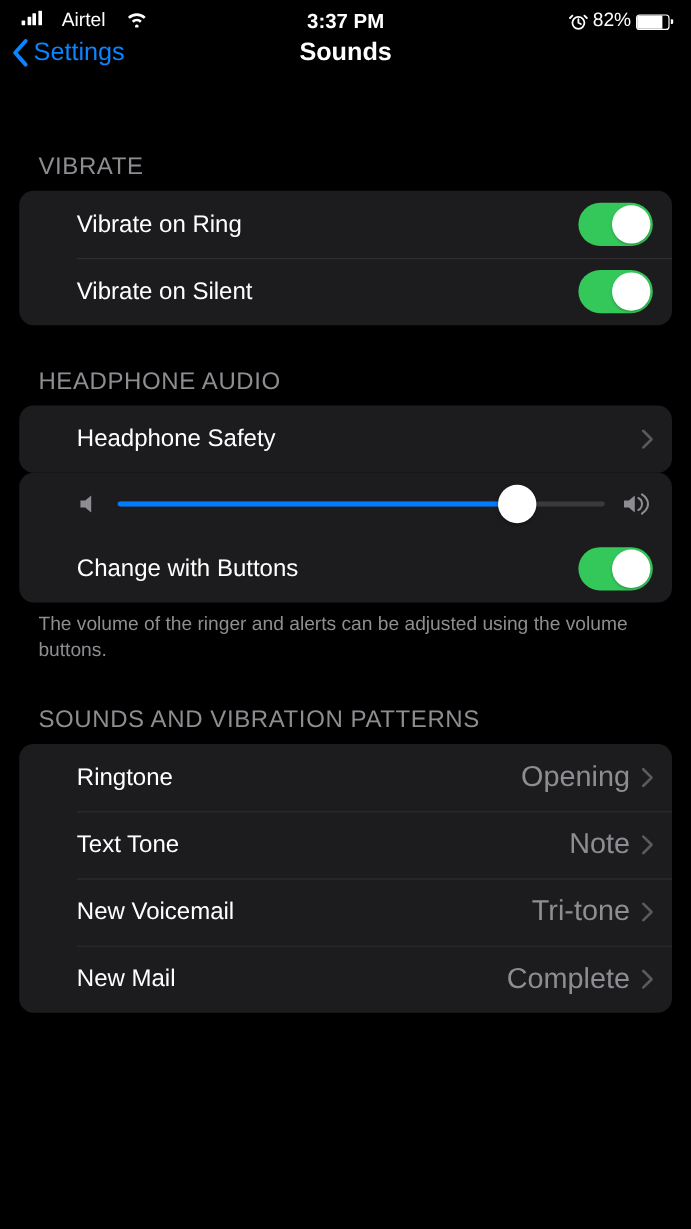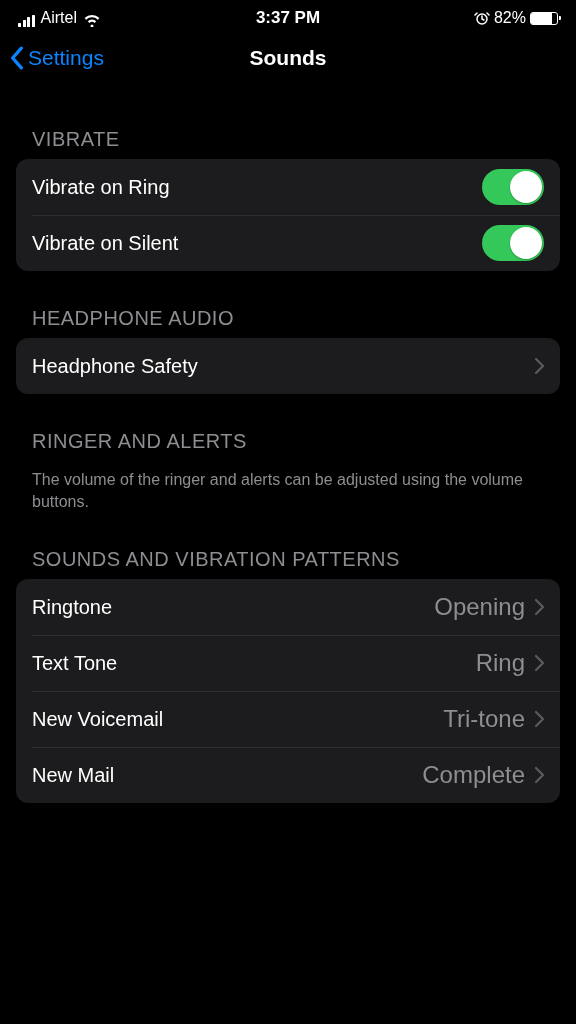--- a/index.html
+++ b/index.html
@@ -14,54 +14,55 @@
     }
 
     
     .status-bar {
       display: flex;
       justify-content: space-between;
       align-items: center;
       padding: 6px 18px 2px 18px;
       height: 32px;
     }
-    .status-left { display: flex; align-items: flex-end; gap: 6px; }
+    .status-left { display: flex; align-items: flex-start; gap: 17px; }
     .status-right { display: flex; align-items: center; gap: 4px; }
     .signal-bars { display: flex; align-items: flex-end; gap: 1.5px; height: 12px; }
     .signal-bars span { width: 3px; background: #fff; border-radius: 0.5px; }
     .signal-bars span:nth-child(1){height:4px} .signal-bars span:nth-child(2){height:7px} .signal-bars span:nth-child(3){height:10px} .signal-bars span:nth-child(4){height:12px}
     .carrier { font-size: 16px; font-weight: 500; }
     .wifi-icon { width: 18px; height: 14px; }
     .clock { font-size: 17px; font-weight: 600; position: absolute; left: 50%; transform: translateX(-50%); text-align: center; }
     .battpct { font-size: 16px; font-weight: 500; }
     .battery { width: 28px; height: 13px; border: 1.5px solid #fff; border-radius: 3px; position: relative; }
     .battery::after { content:''; position:absolute; right:-4px; top:3.5px; width:2px; height:4px; background:#fff; border-radius:0 1px 1px 0; }
     .battery-fill { height:100%; width:82%; background:#fff; border-radius:1.5px 0 0 1.5px; }
 
     
-    .nav-bar { display: flex; align-items: center; height: 52px; position: relative; padding: 0 10px; }
+    .nav-bar { display: flex; align-items: flex-start; height: 52px; position: relative; padding: 0 10px; }
     .back-btn { display: flex; align-items: center; color: #0b84ff; font-size: 21px; cursor: pointer; }
     .back-chevron { width: 14px; height: 24px; margin-right: 4px; }
     .nav-title { position: absolute; left: 50%; transform: translateX(-50%); font-size: 21px; font-weight: 600; color: #fff; }
 
     .content { padding: 0 16px; }
 
     .section-header {
       color: #8d8d92;
       font-size: 20px;
       letter-spacing: 0.5px;
       text-transform: uppercase;
       padding: 36px 16px 8px 16px;
     }
     .section-header.first { padding-top: 44px; }
 
     .group {
       background: #1c1c1e;
       border-radius: 12px;
       overflow: hidden;
+      padding-left: 32px;
     }
 
     .row {
       display: flex;
       align-items: center;
       justify-content: space-between;
       min-height: 56px;
       padding: 0 16px;
       position: relative;
     }
@@ -172,38 +173,58 @@
     <div class="row">
       <span class="row-label">Headphone Safety</span>
       <div class="row-right">
         <svg class="chevron-right" viewBox="0 0 9 16" fill="none">
             <path d="M1 1l7 7-7 7" stroke="#5a5a5e" stroke-width="2.2" stroke-linecap="round" stroke-linejoin="round"></path>
           </svg>
       </div>
     </div>
   </div>
 
-  <div class="section-header">RINGER AND ALERTS</div>
+  <div class="group">
+    <div class="slider-row">
+      <svg class="vol-icon" viewBox="0 0 20 20" fill="#8d8d92">
+          <path d="M3 7h4l5-4v14l-5-4H3z"></path>
+        </svg>
+      <div class="slider">
+        <div class="slider-fill"></div>
+        <div class="slider-thumb"></div>
+      </div>
+      <svg class="vol-icon-loud" viewBox="0 0 26 20" fill="#8d8d92">
+          <path d="M2 7h4l5-4v14l-5-4H2z"></path>
+          <path d="M14 5c2 1 3 3 3 5s-1 4-3 5M17 2c3 2 5 5 5 8s-2 6-5 8" stroke="#8d8d92" stroke-width="1.7" fill="none" stroke-linecap="round"></path>
+        </svg>
+    </div>
+    <div class="row">
+      <span class="row-label">Change with Buttons</span>
+      <div class="toggle">
+          <div class="knob"></div>
+        </div>
+    </div>
+  </div>
   <div class="footer-text">The volume of the ringer and alerts can be adjusted using the volume buttons.</div>
 
   <div class="section-header">SOUNDS AND VIBRATION PATTERNS</div>
   <div class="group">
     <div class="row">
       <span class="row-label">Ringtone</span>
       <div class="row-right">
         <span class="row-value">Opening</span>
         <svg class="chevron-right" viewBox="0 0 9 16" fill="none">
             <path d="M1 1l7 7-7 7" stroke="#5a5a5e" stroke-width="2.2" stroke-linecap="round" stroke-linejoin="round"></path>
           </svg>
       </div>
     </div>
     <div class="row">
       <span class="row-label">Text Tone</span>
       <div class="row-right">
-        <span class="row-value">Ring</span>
+        <span class="row-value">Note</span>
         <svg class="chevron-right" viewBox="0 0 9 16" fill="none">
             <path d="M1 1l7 7-7 7" stroke="#5a5a5e" stroke-width="2.2" stroke-linecap="round" stroke-linejoin="round"></path>
           </svg>
       </div>
     </div>
     <div class="row">
       <span class="row-label">New Voicemail</span>
       <div class="row-right">
         <span class="row-value">Tri-tone</span>
         <svg class="chevron-right" viewBox="0 0 9 16" fill="none">

